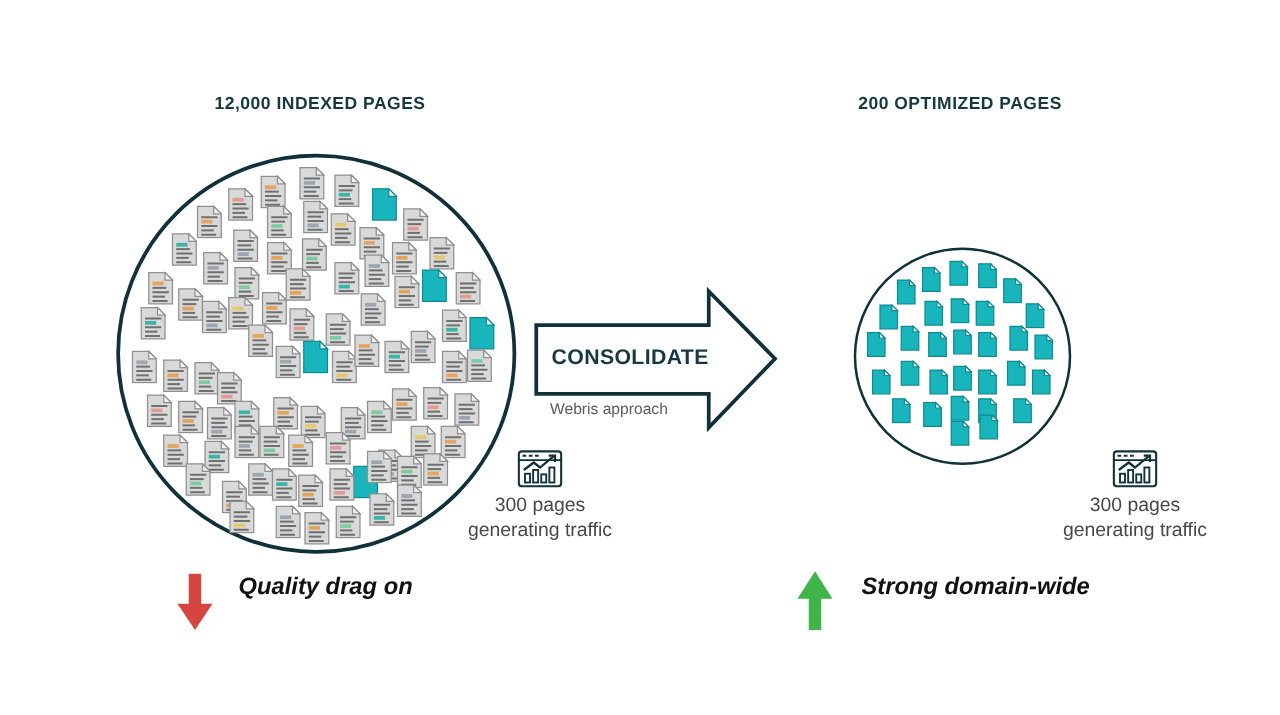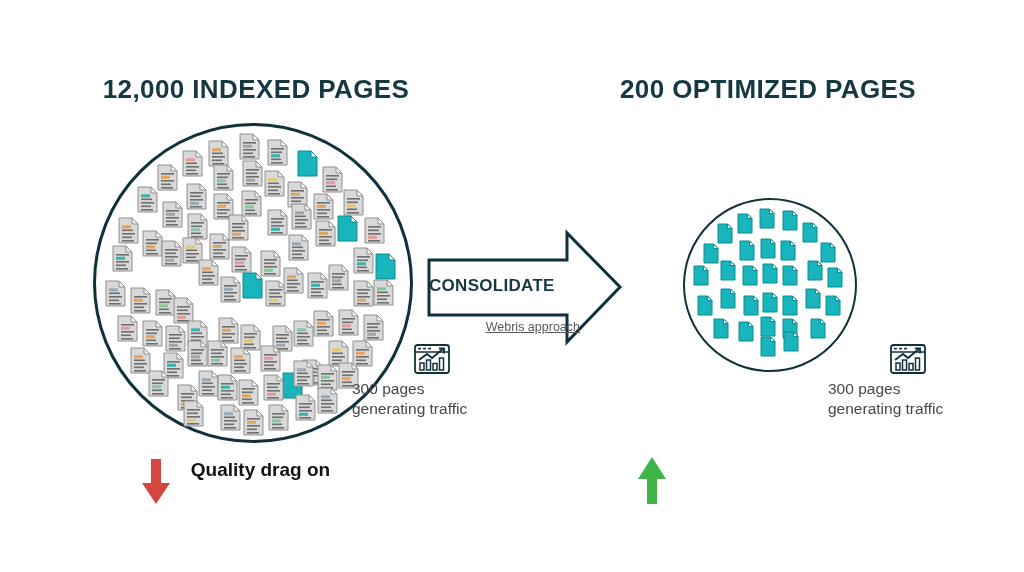--- a/index.html
+++ b/index.html
@@ -2,54 +2,54 @@
 <html style="--color-title: #163840; --color-outline: #10313a; --color-caption_text: #111111; --color-traffic_text: #474747; --color-sublabel: #5a5a5a; --color-down_arrow: #d6453f; --color-up_arrow: #3eb449; --color-page_body: #d9d9d9; --color-page_border: #8f8f8f; --color-page_fold: #f3f3f3; --color-page_line: #6f6f6f; --color-teal_page: #18b6bc; --color-teal_page_border: #0c8b91;"><head>
 <meta charset="utf-8">
 <style>
   html,body{margin:0;padding:0;background:#fff;}
   .canvas{
     position:relative;width:1024px;height:572px;background:#ffffff;
     font-family:"Liberation Sans",sans-serif;overflow:hidden;
   }
   .title{
     position:absolute;top:74px;width:400px;text-align:center;
-    font-size:26px;font-weight:bold;letter-spacing:.4px;
+    font-size:14px;font-weight:bold;letter-spacing:.4px;
     color:var(--color-title,#163840);
   }
   .title-left{left:56px;}
   .title-right{left:568px;}
   .circle{
     position:absolute;border-radius:50%;background:#fff;box-sizing:border-box;
     border:3px solid var(--color-outline,#10313a);
   }
   .circle-left{left:93px;top:123px;width:320px;height:320px;}
   .circle-right{left:683px;top:198px;width:174px;height:174px;border-width:2.5px;}
   .doc{position:absolute;}
   .consolidate-svg{position:absolute;left:424px;top:228px;}
   .consolidate-label{
-    position:absolute;left:429px;top:276px;width:138px;text-align:left;
+    position:absolute;left:429px;top:276px;width:138px;text-align:right;
     font-size:17px;font-weight:bold;letter-spacing:.3px;color:var(--color-title,#163840);
   }
   .consolidate-sub{
-    position:absolute;left:440px;top:320px;width:140px;text-align:right;
-    font-size:12.5px;color:var(--color-sublabel,#5a5a5a);text-decoration:underline;
+    position:absolute;left:440px;top:320px;width:140px;text-align:left;
+    font-size:12.5px;color:var(--color-sublabel,#5a5a5a);
   }
   .traffic{
-    position:absolute;top:344px;width:160px;text-align:left;
+    position:absolute;top:360px;width:160px;text-align:center;
     color:var(--color-traffic_text,#474747);font-size:15.5px;line-height:20px;
   }
   .traffic-left{left:352px;}
   .traffic-right{left:828px;}
   .traffic .lines{margin-top:5px;}
   .caption-arrow{position:absolute;}
   .caption-arrow-left{left:141px;top:457px;}
   .caption-arrow-right{left:637px;top:456px;}
   .caption{
     position:absolute;top:458px;text-align:center;font-weight:bold;
-    font-size:19px;line-height:23px;color:var(--color-caption_text,#111);
+    font-size:19px;line-height:23px;color:var(--color-caption_text,#111);font-style:italic;
   }
   .caption-left{left:178px;width:165px;}
   .caption-right{left:668px;width:225px;}
   svg{display:block;}
   .outline-stroke{stroke:var(--color-outline,#10313a);}
 </style>
 </head>
 <body>
 
 <div class="canvas">
@@ -977,15 +977,16 @@
     <polygon points="10,2 20,2 20,26 29,26 15,47 1,26 10,26" fill="var(--color-down_arrow,#d6453f)"></polygon>
   </svg>
   <div class="caption caption-left">
     <div>Quality drag on</div>
   </div>
 
   <svg class="caption-arrow caption-arrow-right" width="30" height="50" viewBox="0 0 30 50">
     <polygon points="15,1 29,23 20,23 20,48 10,48 10,23 1,23" fill="var(--color-up_arrow,#3eb449)"></polygon>
   </svg>
   <div class="caption caption-right">
+    <div>Strong domain-wide</div>
   </div>
 
 </div>
 
 </body></html>

